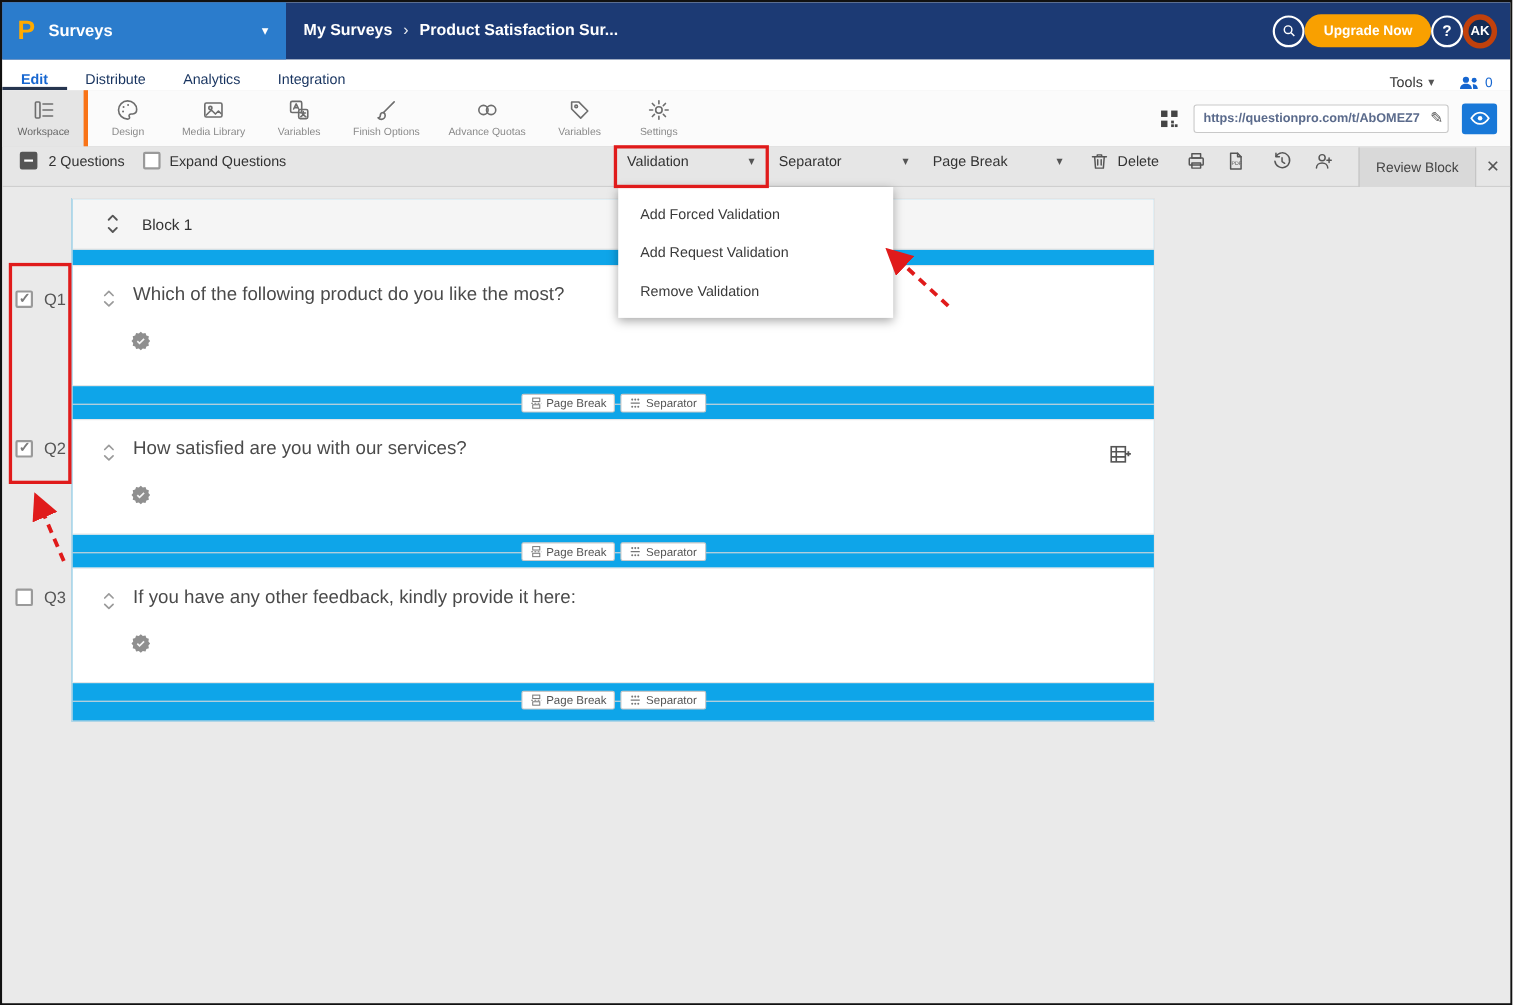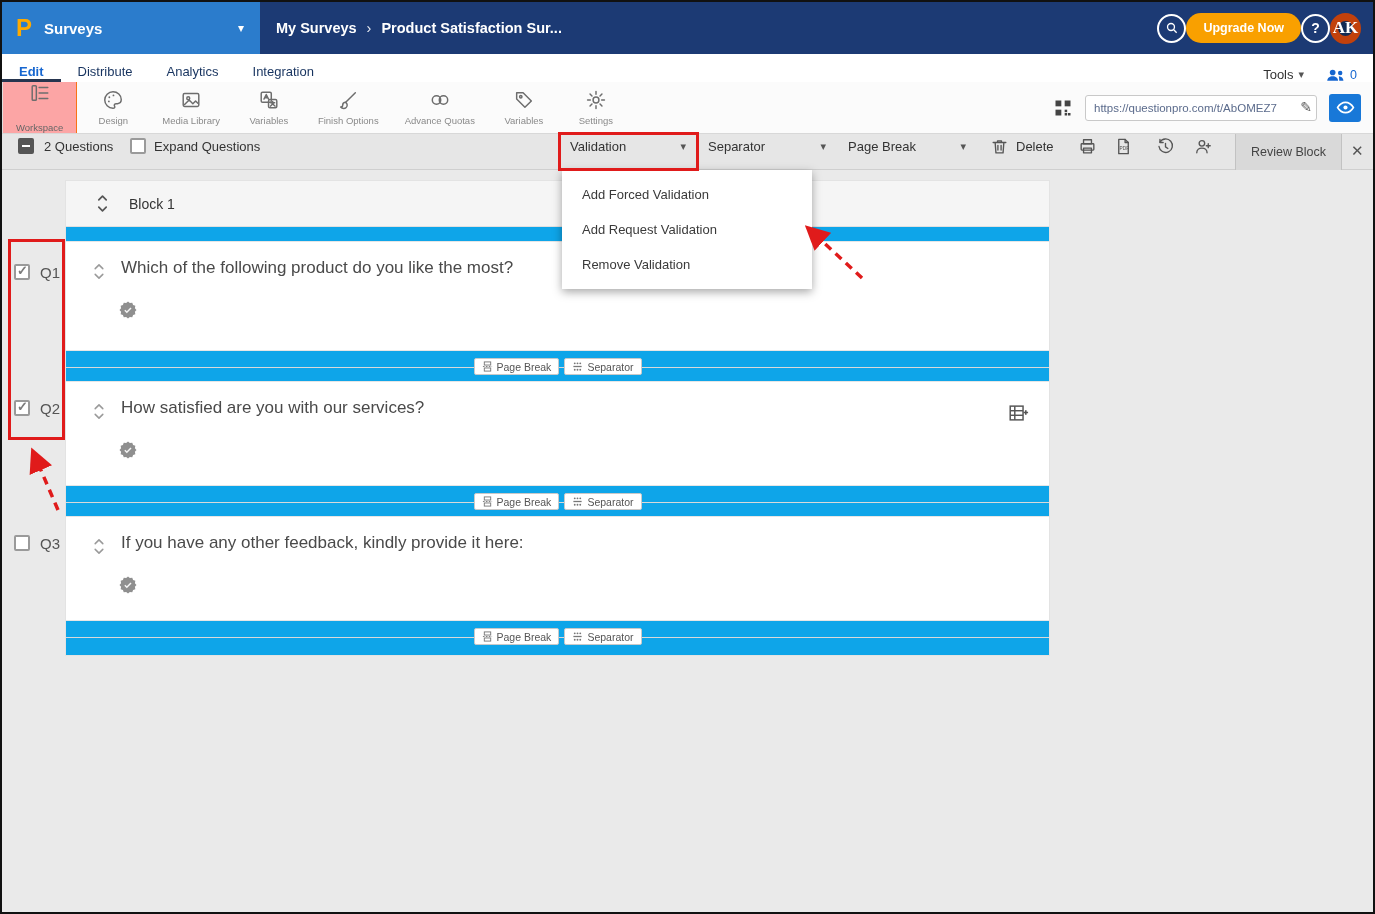--- a/index.html
+++ b/index.html
@@ -12,44 +12,44 @@
   .brand .logo{font-size:24px;font-weight:bold;color:#ffaa00;margin-right:12px;line-height:1;}
   .brand .brand-label{color:#fff;font-size:15px;font-weight:bold;}
   .brand .caret{position:absolute;right:16px;color:#fff;font-size:12px;}
   .caret::after{content:"▾";}
   .breadcrumb{display:flex;align-items:center;gap:10px;margin-left:16px;color:#fff;font-size:14.5px;font-weight:bold;}
   .breadcrumb .sep{font-weight:normal;opacity:.9;}
   .top-right{margin-left:auto;display:flex;align-items:center;padding-right:12px;}
   .circle-btn{width:29px;height:29px;border:2px solid #fff;border-radius:50%;display:flex;align-items:center;justify-content:center;color:#fff;font-weight:bold;font-size:14px;}
   .circle-btn svg{width:16px;height:16px;}
   .upgrade-btn{background:#f9a000;color:#fff;font-size:12.5px;font-weight:bold;border:none;padding:8px 17px;border-radius:15px;cursor:pointer;}
-  .avatar{width:31px;height:31px;background:#132c55;border:8px solid #c2410c;border-radius:50%;display:flex;align-items:center;justify-content:center;color:#fff;font-size:17px;font-weight:bold;font-family:Liberation Serif, serif;}
+  .avatar{width:31px;height:31px;background:#132c55;border:5px solid #c2410c;border-radius:50%;display:flex;align-items:center;justify-content:center;color:#fff;font-size:12px;font-weight:bold;}
 
   
   .navrow{position:absolute;top:52px;left:0;width:100%;height:28px;background:#fff;display:flex;align-items:flex-end;z-index:4;}
   .tab{display:flex;align-items:center;padding:0 17px;font-size:13px;color:#17335f;border-bottom:3px solid transparent;cursor:pointer;}
   .tab.active{color:#1666d0;border-bottom-color:#26354f;font-weight:bold;}
   .nav-right{margin-left:auto;display:flex;align-items:center;gap:8px;padding-right:16px;}
   .tools-label{font-size:13px;color:#333;display:flex;align-items:center;gap:5px;}
   .tools-label .caret{font-size:11px;color:#555;}
   .collab{display:flex;align-items:center;gap:4px;margin-left:14px;}
   .collab svg{width:20px;height:14px;}
   .collab .count{font-size:12.5px;color:#1666d0;}
 
   
   .icontoolbar{position:absolute;top:80px;left:0;width:100%;height:52px;background:#fbfbfb;border-bottom:1px solid #d8d8d8;display:flex;align-items:stretch;z-index:4;}
   .titem{display:flex;flex-direction:column;align-items:center;justify-content:center;gap:4px;padding:0 13px;min-width:72px;cursor:pointer;}
   .titem svg{width:22px;height:22px;stroke:#6d6d6d;fill:none;stroke-width:1.6;stroke-linecap:round;stroke-linejoin:round;}
   .titem .tlabel{font-size:9.5px;color:#8a8a8a;white-space:nowrap;}
-  .titem.active{background:#fca5a5;border-left:1px solid #ddd;border-right:1px solid #f97316;justify-content:space-between;}
+  .titem.active{background:#e5e5e5;border-left:1px solid #ddd;border-right:4px solid #f97316;}
   .titem.active .tlabel{color:#666;}
   .turl{margin-left:auto;display:flex;align-items:center;gap:12px;padding-right:12px;}
   .qr svg{width:20px;height:20px;display:block;}
   .urlwrap{position:relative;}
-  .urlwrap input{width:232px;height:26px;border:1px solid #c9c9c9;border-radius:3px;font-size:11.5px;color:#5b6b8c;padding:0 22px 0 8px;background:#fff;}
+  .urlwrap input{width:232px;height:26px;border:1px solid #c9c9c9;border-radius:3px;font-size:11.5px;color:#5b6b8c;padding:0 22px 0 8px;background:#fff;font-weight:bold;}
   .pencil{position:absolute;right:5px;top:4px;font-size:14px;color:#555;cursor:pointer;}
   .eye-btn{width:32px;height:28px;background:#1878d8;border:none;border-radius:3px;display:flex;align-items:center;justify-content:center;cursor:pointer;}
   .eye-btn svg{width:19px;height:19px;}
 
   
   .actionbar{position:absolute;top:132px;left:0;width:100%;height:36px;background:#e6e6e6;border-bottom:1px solid #cfcfcf;z-index:4;font-size:13px;color:#333;}
   .ab{position:absolute;display:flex;align-items:center;height:24px;}
   .cb{width:16px;height:16px;border:2px solid #9a9a9a;border-radius:2px;background:#fff;position:relative;display:inline-block;cursor:pointer;}
   .cb.checked::after{content:"✓";position:absolute;left:1px;top:-3px;font-size:13px;color:#7c7c7c;font-weight:bold;}
   .cb.dark{background:#555;border-color:#555;}

